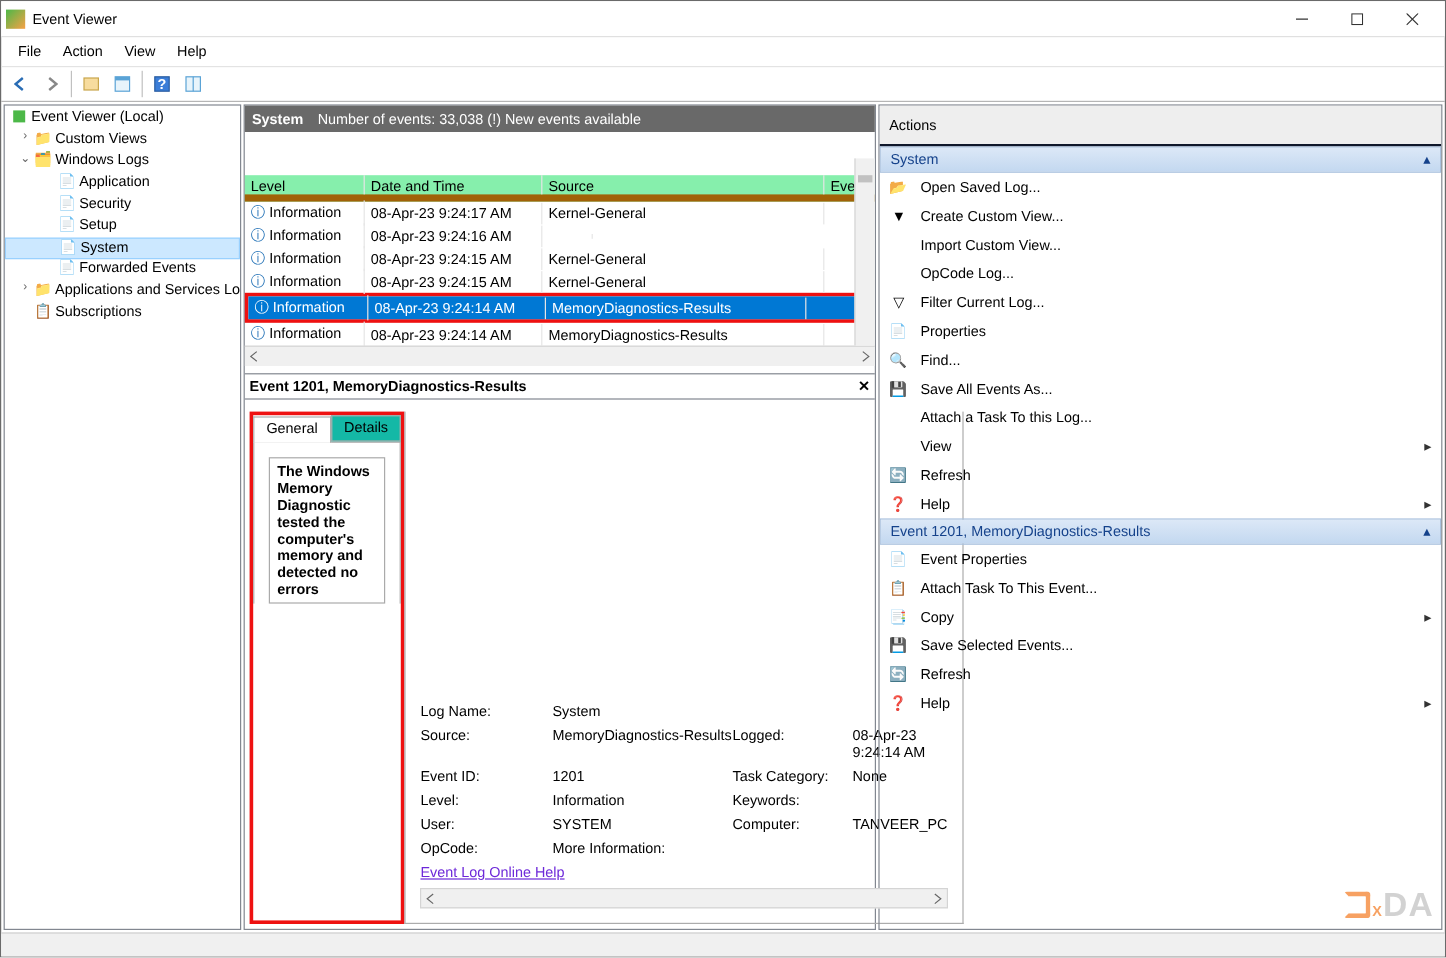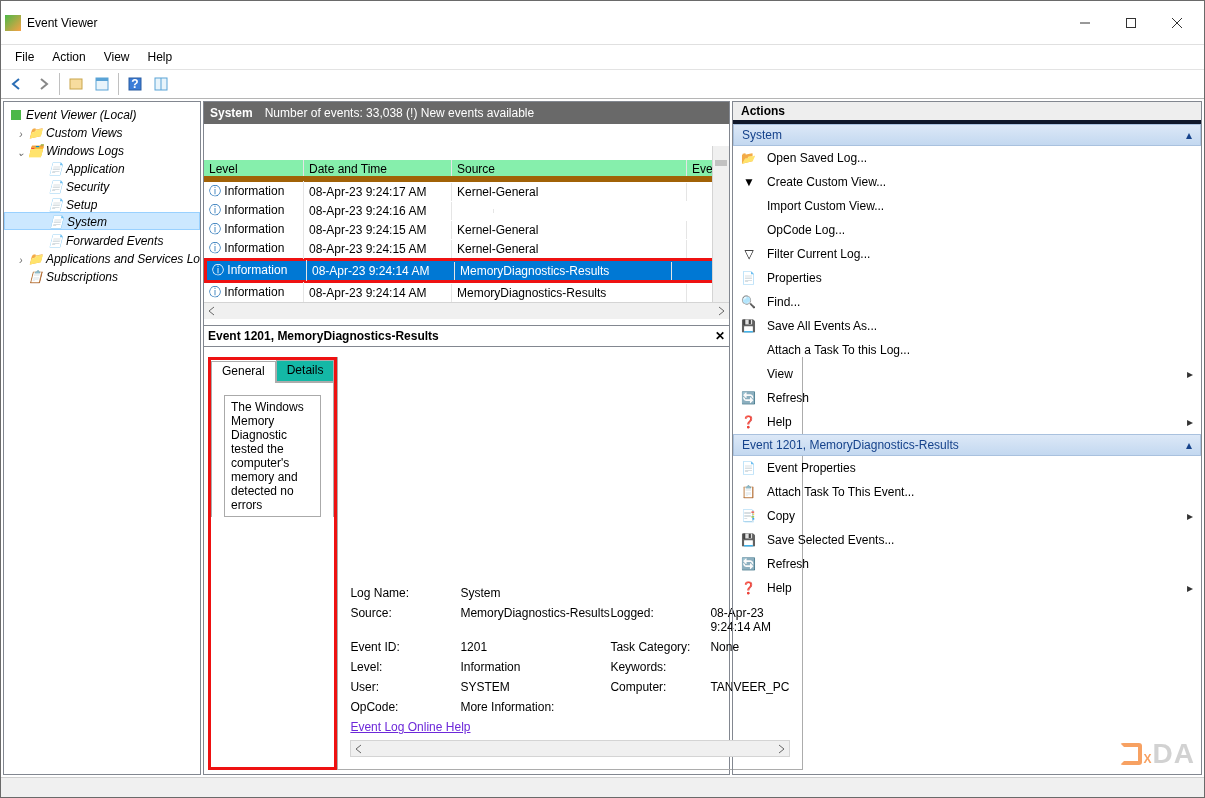--- a/index.html
+++ b/index.html
@@ -1,30 +1,30 @@
 <!DOCTYPE html>
 <html><head>
 <meta charset="utf-8">
 <style>
 * { box-sizing: border-box; margin: 0; padding: 0; font-family: "Segoe UI", Tahoma, sans-serif; font-size: 12px; }
 body { background: #fff; width: 1205px; height: 798px; overflow: hidden; position: relative; }
 .window { border: 1px solid #6a6a6a; width: 1205px; height: 798px; display: flex; flex-direction: column; background: #fff;}
-.titlebar { height: 44px; display: flex; align-items: center; padding: 0 4px; background:#fff; border-bottom:1px solid #e0e0e0;}
+.titlebar { height: 30px; display: flex; align-items: center; padding: 0 4px; background:#fff; border-bottom:1px solid #e0e0e0;}
 .titlebar-icon { width:16px; height:16px; background:linear-gradient(135deg,#4cb848,#f8a145); margin-right:6px;}
 .titlebar-text { flex:1; font-size: 12px; }
 .winctl { width:46px; height:28px; display:flex;align-items:center;justify-content:center; }
 .winctl svg { width:10px; height:10px; }
 .menubar { height:24px; display:flex; align-items:center; padding:0 6px; gap:2px;}
 .menuitem { padding:3px 8px; cursor:default;}
 .toolbar { height:30px; display:flex; align-items:center; padding:0 4px; border-top:1px solid #e3e3e3; border-bottom:1px solid #b5b5b5; gap:2px;}
 .tbtn{width:24px;height:24px;display:flex;align-items:center;justify-content:center;border:1px solid transparent;}
 .tsep{width:1px;height:22px;background:#c0c0c0;margin:0 2px;}
 .content{flex:1;display:flex;min-height:0;}
 .tree{width:198px;border:1px solid #828790;margin:2px;padding:2px 0;overflow:hidden;}
-.tree-item{display:flex;align-items:flex-end;height:18px;padding-left:4px;white-space:nowrap;cursor:default;font-style:italic;}
+.tree-item{display:flex;align-items:flex-start;height:18px;padding-left:4px;white-space:nowrap;cursor:default;}
 .tree-item.sel{background:#cce8ff;border:1px solid #99d1ff;}
 .tree-toggle{width:14px;text-align:center;color:#666;font-size:10px;}
 .tree-icon{width:16px;height:14px;margin-right:2px;display:flex;align-items:center;justify-content:center;}
 .center{flex:1;display:flex;flex-direction:column;border:1px solid #828790;margin:2px 0 2px 0;min-width:0;}
 .center-header{height:22px;background:#696969;color:#fff;display:flex;align-items:center;padding:0 6px;gap:12px;font-size:12px;}
 .center-header b{font-weight:600;}
 .grid{display:flex;flex-direction:column;position:relative;}
 .grid-head{display:flex;height:22px;border-bottom:6px solid #a16207;background:#86efac;margin-top:36px;}
 .grid-head>div,.grid-row>div{padding:2px 5px;border-right:1px solid #e5e5e5;overflow:hidden;white-space:nowrap;}
 .col-level{width:100px;}
@@ -45,21 +45,21 @@
 .tab{padding:2px 10px;border:1px solid #acacac;border-bottom:none;background:#fff;cursor:default;position:relative;top:1px;}
 .tab.inactive{background:#14b8a6;border-bottom:1px solid #acacac;top:0;}
 .tab-panel{flex:1;border:1px solid #acacac;padding:12px;display:flex;flex-direction:column;min-height:0;}
 .diag-msg{border:1px solid #aaa;padding:4px 6px;height:200px;background:#fff;}
 .kv{display:grid;grid-template-columns:110px 150px 100px 1fr;row-gap:6px;margin-top:12px;}
 .kv .lbl{}
 .kv .val{}
 .kv .link{color:#6d28d9;text-decoration:underline;}
 .horiz-scroll{height:17px;background:#f0f0f0;border:1px solid #d4d4d4;margin-top:6px;position:relative;}
 .right{width:470px;border:1px solid #828790;margin:2px;display:flex;flex-direction:column;overflow:hidden;}
-.right-title{height:22px;background:#eee;border-bottom:4px solid #0f172a;display:flex;align-items:center;padding:0 8px;font-weight:700;}
+.right-title{height:34px;background:#eee;border-bottom:2px solid #0f172a;display:flex;align-items:center;padding:0 8px;font-weight:400;}
 .sect{height:22px;background:linear-gradient(#dce8f7,#c3d8f0);border:1px solid #a9c1de;display:flex;align-items:center;padding:0 8px;color:#15428b;font-size:12px;}
 .sect .chev{margin-left:auto;color:#15428b;}
 .act{height:24px;display:flex;align-items:center;padding:0 8px;gap:10px;cursor:default;}
 .act-chev{margin-left:auto;color:#333;}
 .icon{width:16px;height:16px;display:flex;align-items:center;justify-content:center;}
 .icon-info{color:#1f6fb5;}
 .watermark{position:absolute;right:10px;bottom:28px;font-size:28px;font-weight:700;color:rgba(180,180,180,.6);letter-spacing:1px;font-family:Arial,sans-serif;}
 .watermark .x{color:rgba(244,121,32,.7);}
 .watermark .ring{display:inline-block;width:22px;height:22px;border:4px solid rgba(244,121,32,.7);border-left-color:transparent;border-radius:3px;vertical-align:-2px;margin-right:2px;}
 </style>
@@ -256,21 +256,21 @@
           <b>Event 1201, MemoryDiagnostics-Results</b>
           <span class="close">✕</span>
         </div>
         <div class="detail-body">
           <div class="red-box" style="padding:0">
             <div class="tabs">
               <div class="tab">General</div>
               <div class="tab inactive">Details</div>
             </div>
             <div class="tab-panel" style="border-bottom:none;padding-bottom:0">
-              <div class="diag-msg" style="height:auto;">The Windows Memory Diagnostic tested the computer's memory and detected no errors</div>
+              <div class="diag-msg" style="height:auto;font-weight:bold;">The Windows Memory Diagnostic tested the computer's memory and detected no errors</div>
             </div>
           </div>
           <div class="tab-panel" style="border-top:none;flex:1">
             <div style="flex:1"></div>
             <div class="kv">
               <span class="lbl">Log Name:</span>
               <span class="val" style="grid-column:span 3">System</span>
 
               <span class="lbl">Source:</span>
               <span class="val">MemoryDiagnostics-Results</span>

